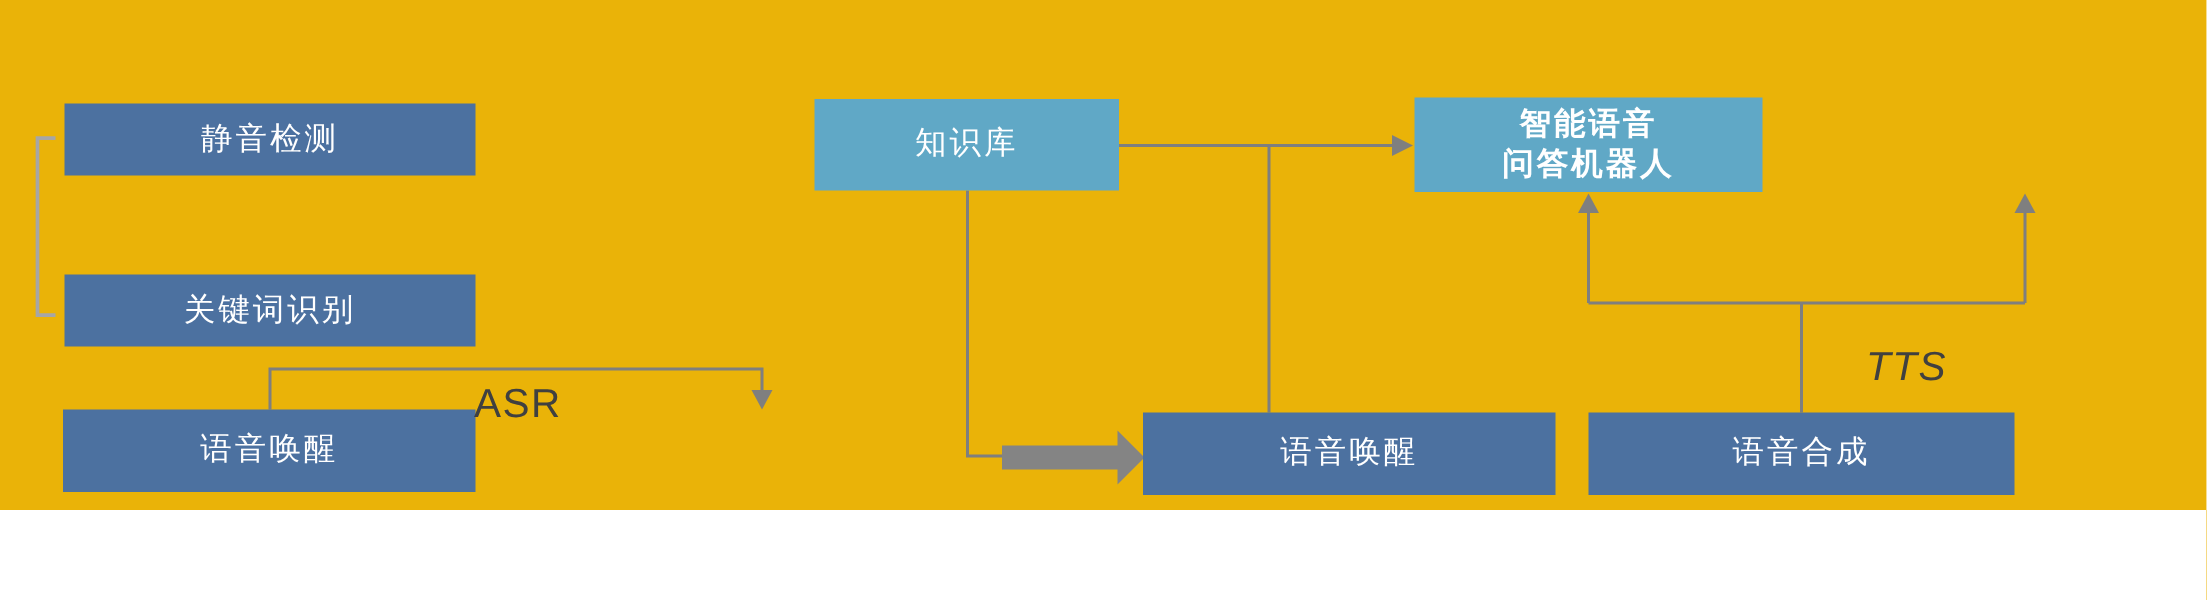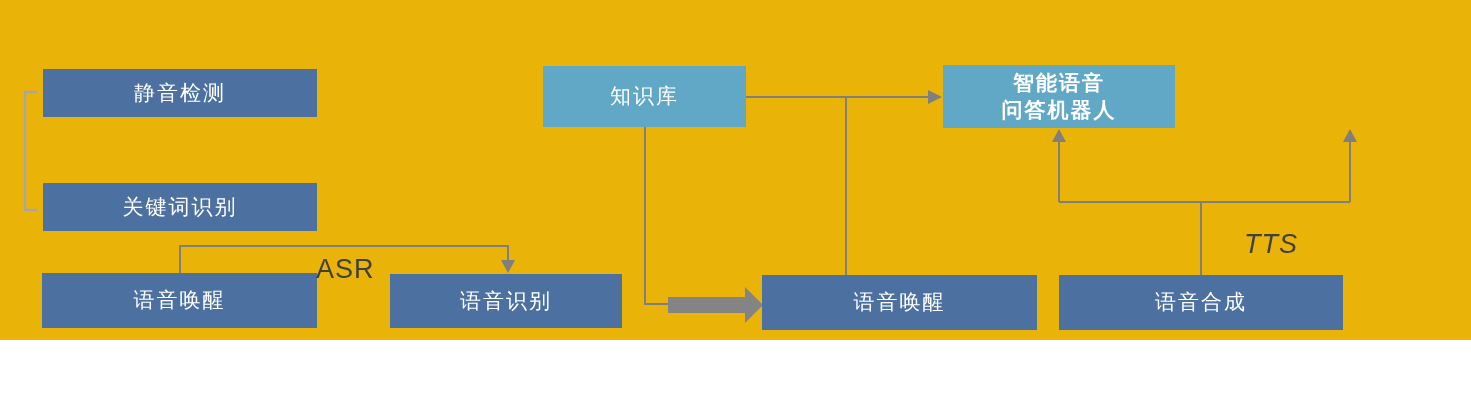--- a/index.html
+++ b/index.html
@@ -91,23 +91,20 @@
   <div class="box dark n-silence">
     <span>静音检测</span>
   </div>
   <div class="box dark n-keyword">
     <span>关键词识别</span>
   </div>
 
   <div class="box dark n-wake">
     <span>语音唤醒</span>
   </div>
-  <div class="box dark n-recog">
-    <span>语音识别</span>
-  </div>
 
   <div class="box light n-knowledge">
     <span>知识库</span>
   </div>
   <div class="box dark n-semantic">
     <span>语音唤醒</span>
   </div>
 
   <div class="box light n-robot">
     <span>智能语音</span>

